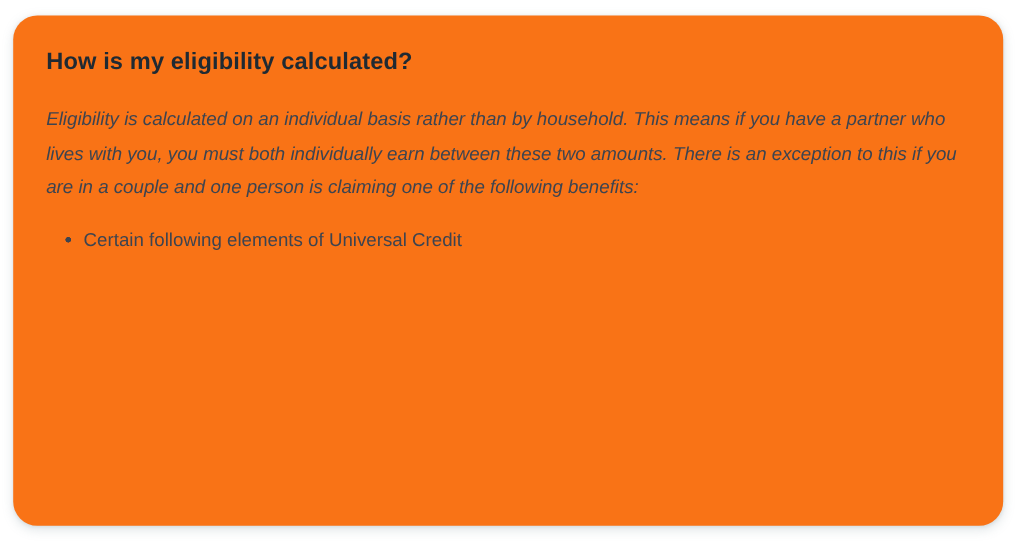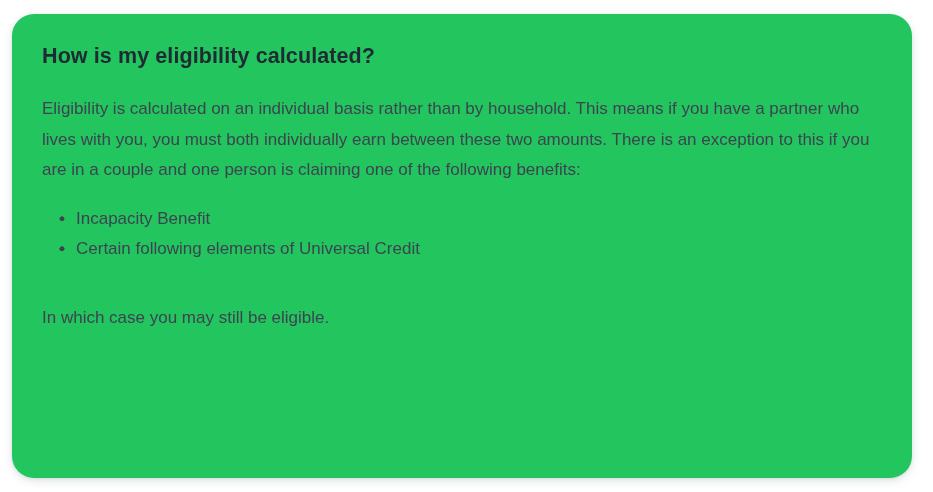--- a/index.html
+++ b/index.html
@@ -22,21 +22,21 @@
     box-sizing: border-box;
   }
 
   .info-card {
     position: absolute;
     left: 12px;
     top: 14px;
     width: 900px;
     height: 464px;
     box-sizing: border-box;
-    background: #22c55e;
+    background: #f97316;
     border-radius: 22px;
     box-shadow: 0 3px 10px rgba(120, 140, 150, 0.22),
                 0 1px 3px rgba(120, 140, 150, 0.16);
     padding: 28px 32px 24px 18px;
     overflow: hidden;
   }
 
   .card-heading {
     margin: 0;
     padding: 0 0 0 12px;
@@ -47,20 +47,21 @@
     letter-spacing: 0.1px;
   }
 
   .card-paragraph {
     margin: 0;
     padding: 0 0 0 12px;
     font-size: 17px;
     line-height: 30.5px;
     color: #3d4450;
     max-width: 862px;
+    font-style: italic;
   }
 
   .intro-paragraph {
     margin-top: 24px;
   }
 
   .benefits-list {
     margin: 18px 0 0 0;
     padding: 0 0 0 46px;
     list-style: none;
@@ -96,31 +97,29 @@
     <h2 class="card-heading">How is my eligibility calculated?</h2>
 
     <p class="card-paragraph intro-paragraph">Eligibility is calculated on an individual basis rather than by household. This means if you have a partner who lives with you, you must both individually earn between these two amounts. There is an exception to this if you are in a couple and one person is claiming one of the following benefits:</p>
 
     <ul class="benefits-list">
       <li>
         <span class="bullet-marker">•</span>
       </li>
       <li>
         <span class="bullet-marker">•</span>
-        <span>Incapacity Benefit</span>
       </li>
       <li>
         <span class="bullet-marker">•</span>
       </li>
       <li>
         <span class="bullet-marker">•</span>
       </li>
       <li>
         <span class="bullet-marker">•</span>
         <span>Certain following elements of Universal Credit</span>
       </li>
     </ul>
 
-    <p class="card-paragraph closing-paragraph">In which case you may still be eligible.</p>
 
   </section>
 
 </div>
 
 </body></html>

